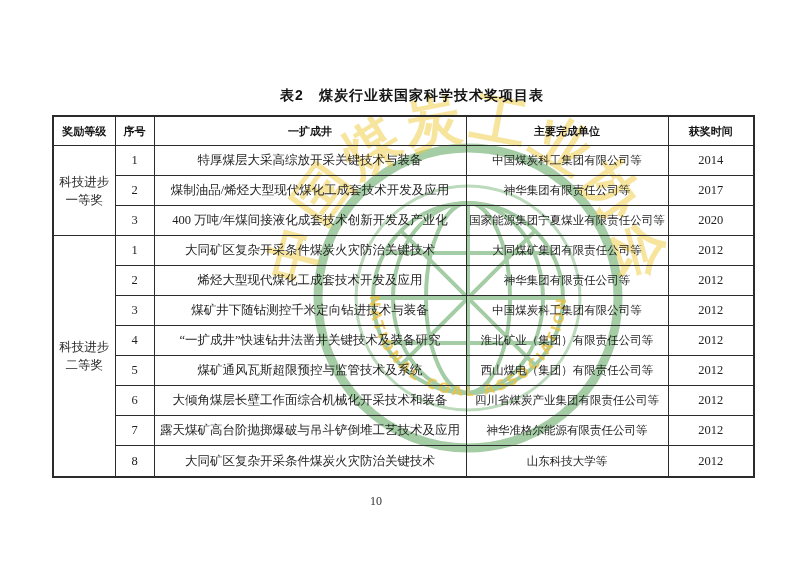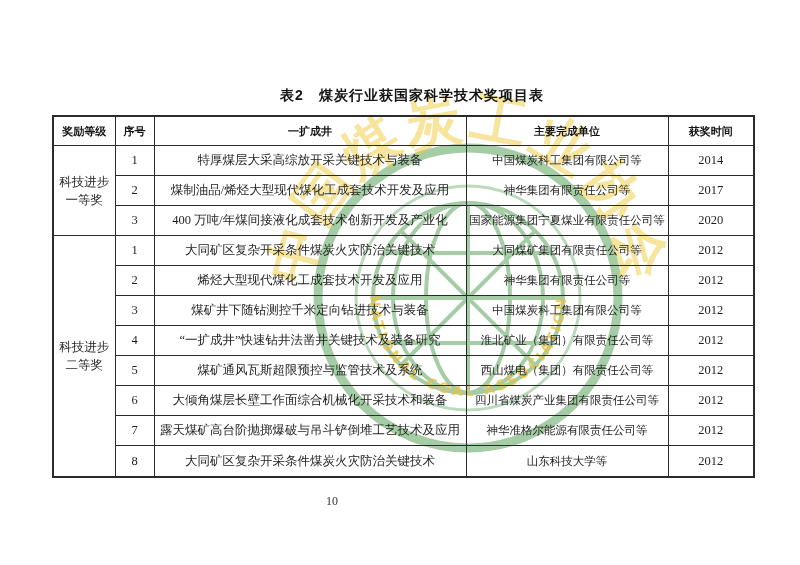--- a/index.html
+++ b/index.html
@@ -56,21 +56,21 @@
     font-size:12.5px; line-height:18px;
     width:62px; word-break:break-all;
   }
   td.seq   { font-size:12.5px; }
   td.proj  { font-size:12.5px; white-space:nowrap; }
   td.unit  { font-size:11.5px; white-space:nowrap;margin-left:28px; }
   td.year  { font-size:12.5px; }
 
   .page-num {
     position:absolute; top:494px; left:0; width:664px;
-    text-align:center; font-size:12px; color:#333;
+    text-align:center; font-size:12px; color:#333;padding-left:44px;
   }
 </style>
 </head>
 <body>
 
 <div class="page">
 
   <div class="watermark">
     <svg width="470" height="470" viewBox="0 0 470 470">
       <defs>

